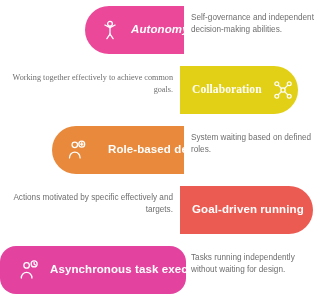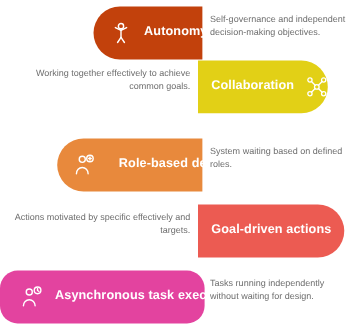--- a/index.html
+++ b/index.html
@@ -24,21 +24,21 @@
   .row {
     position: absolute;
     left: 0;
     width: 319px;
     height: 60px;
     display: flex;
     align-items: center;
   }
 
   .row-0 { top: 0px; }
-  .row-1 { top: 49px; }
+  .row-1 { top: 60px; font-family: Liberation Serif, serif; }
   .row-2 { top: 120px; }
   .row-3 { top: 180px; }
   .row-4 { top: 240px; }
 
   
   .pill {
     position: absolute;
     height: 48px;
     top: 6px;
     display: flex;
@@ -127,34 +127,34 @@
     padding-left: 18px;
     border-radius: 16px;
   }
 </style>
 </head>
 <body>
 
 <div id="infographic">
 
   <div class="row row-0">
-    <div class="pill left" id="pill-autonomy" style="background:#c2410c;">
+    <div class="pill left" id="pill-autonomy" style="background:#ec4899;font-style:italic;">
       <span class="pill-icon">
         <svg viewBox="0 0 24 24" fill="none" stroke="#ffffff" stroke-width="1.4" stroke-linecap="round" stroke-linejoin="round">
           <circle cx="12" cy="5.2" r="2.6"></circle>
           <path d="M12 7.8v8.6"></path>
           <path d="M12 9.4 L6.4 6.6"></path>
           <path d="M12 9.4 L17.6 6.6"></path>
           <path d="M12 16.4 L8.6 21.4"></path>
           <path d="M12 16.4 L15.4 21.4"></path>
         </svg>
       </span>
       <span class="pill-label">Autonomy</span>
     </div>
-    <div class="desc to-right">Self-governance and independent decision-making objectives.</div>
+    <div class="desc to-right">Self-governance and independent decision-making abilities.</div>
   </div>
 
   <div class="row row-1">
     <div class="desc to-left">Working together effectively to achieve common goals.</div>
     <div class="pill right" id="pill-collaboration" style="background:#e2d016;">
       <span class="pill-label">Collaboration</span>
       <span class="pill-icon">
         <svg viewBox="0 0 24 24" fill="none" stroke="#ffffff" stroke-width="1.3" stroke-linecap="round" stroke-linejoin="round">
           <circle cx="12" cy="12" r="2.3"></circle>
           <circle cx="5.2" cy="5.2" r="2.1"></circle>
@@ -182,21 +182,21 @@
         </svg>
       </span>
       <span class="pill-label">Role-based design</span>
     </div>
     <div class="desc to-right">System waiting based on defined roles.</div>
   </div>
 
   <div class="row row-3">
     <div class="desc to-left">Actions motivated by specific effectively and targets.</div>
     <div class="pill right" id="pill-goal" style="background:#ec5b52;">
-      <span class="pill-label">Goal-driven actions</span>
+      <span class="pill-label">Goal-driven running</span>
       <span class="pill-icon">
         <svg viewBox="0 0 24 24" fill="none" stroke="#ffffff" stroke-width="1.35" stroke-linecap="round" stroke-linejoin="round">
           <circle cx="10.6" cy="13.2" r="7.4"></circle>
           <circle cx="10.6" cy="13.2" r="4"></circle>
           <circle cx="10.6" cy="13.2" r="1.1" fill="#ffffff" stroke="none"></circle>
           <path d="M10.6 13.2 L20.2 3.6"></path>
           <path d="M16.9 3.4 L20.4 3.3 L20.3 6.8"></path>
         </svg>
       </span>
     </div>

